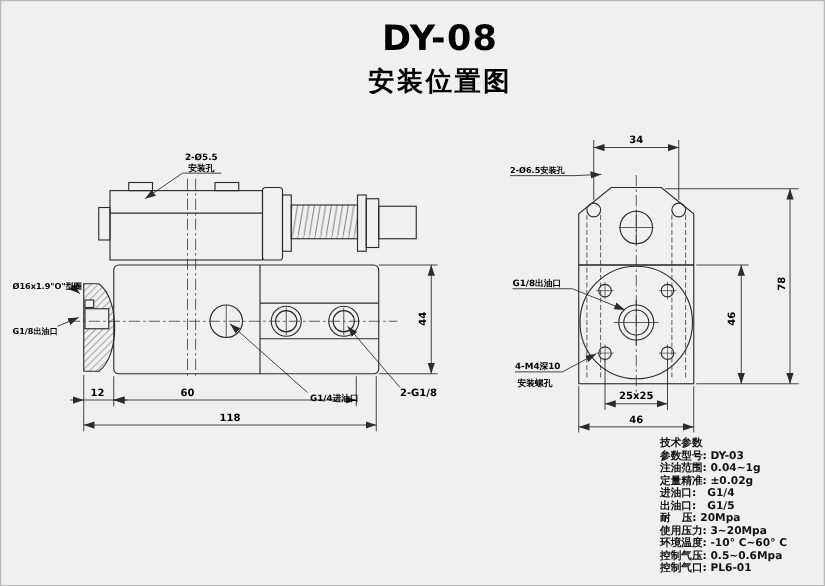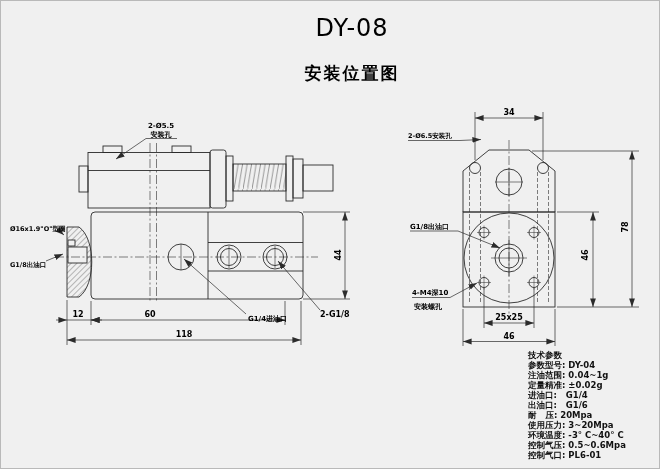--- a/index.html
+++ b/index.html
@@ -13,22 +13,22 @@
   .frame{
     position:absolute;inset:0;
     border:1px solid #b9b9b9;
     box-sizing:border-box;
   }
   .title{
     position:absolute;top:14px;left:352px;
     transform:translateX(-50%);
     text-align:center;white-space:nowrap;
   }
-  .title .model{font-size:24px;font-weight:normal;letter-spacing:1px;}
-  .title .sub{font-size:17px;font-weight:bold;margin-top:20px;letter-spacing:2px;}
+  .title .model{font-size:28px;font-weight:bold;letter-spacing:1px;}
+  .title .sub{font-size:21px;font-weight:bold;margin-top:4px;letter-spacing:2px;}
   svg{position:absolute;top:0;left:0;}
   .tech{
     position:absolute;left:528px;top:350px;width:110px;
     font-size:8.5px;font-weight:bold;line-height:10px;color:#111;
   }
   .tp-row{white-space:pre;}
   text{font-family:"DejaVu Sans","Liberation Sans",sans-serif;fill:#000;}
   .dimtxt{font-size:8px;font-weight:bold;}
   .lbltxt{font-size:7px;font-weight:bold;}
   .lbltxt2{font-size:6.5px;font-weight:bold;}
@@ -222,23 +222,23 @@
       <line x1="412" y1="297.5" x2="450" y2="297.5"></line>
       <line x1="450" y1="297.5" x2="477" y2="283" marker-end="url(#arr)"></line>
       <text class="lbltxt" x="412" y="295" stroke="none">4-M4深10</text>
       <text class="lbltxt" x="414" y="309" stroke="none">安装螺孔</text>
     </g>
   </g>
 </svg>
 
 <div class="tech">
   <div class="tp-row">技术参数</div>
-  <div class="tp-row">参数型号: DY-04</div>
+  <div class="tp-row">参数型号: DY-03</div>
   <div class="tp-row">注油范围: 0.04~1g</div>
   <div class="tp-row">定量精准: ±0.02g</div>
   <div class="tp-row">进油口:   G1/4</div>
-  <div class="tp-row">出油口:   G1/6</div>
+  <div class="tp-row">出油口:   G1/5</div>
   <div class="tp-row">耐   压: 20Mpa</div>
   <div class="tp-row">使用压力: 3~20Mpa</div>
-  <div class="tp-row">环境温度: -3° C~40° C</div>
+  <div class="tp-row">环境温度: -10° C~60° C</div>
   <div class="tp-row">控制气压: 0.5~0.6Mpa</div>
   <div class="tp-row">控制气口: PL6-01</div>
 </div>
 
 </body></html>

